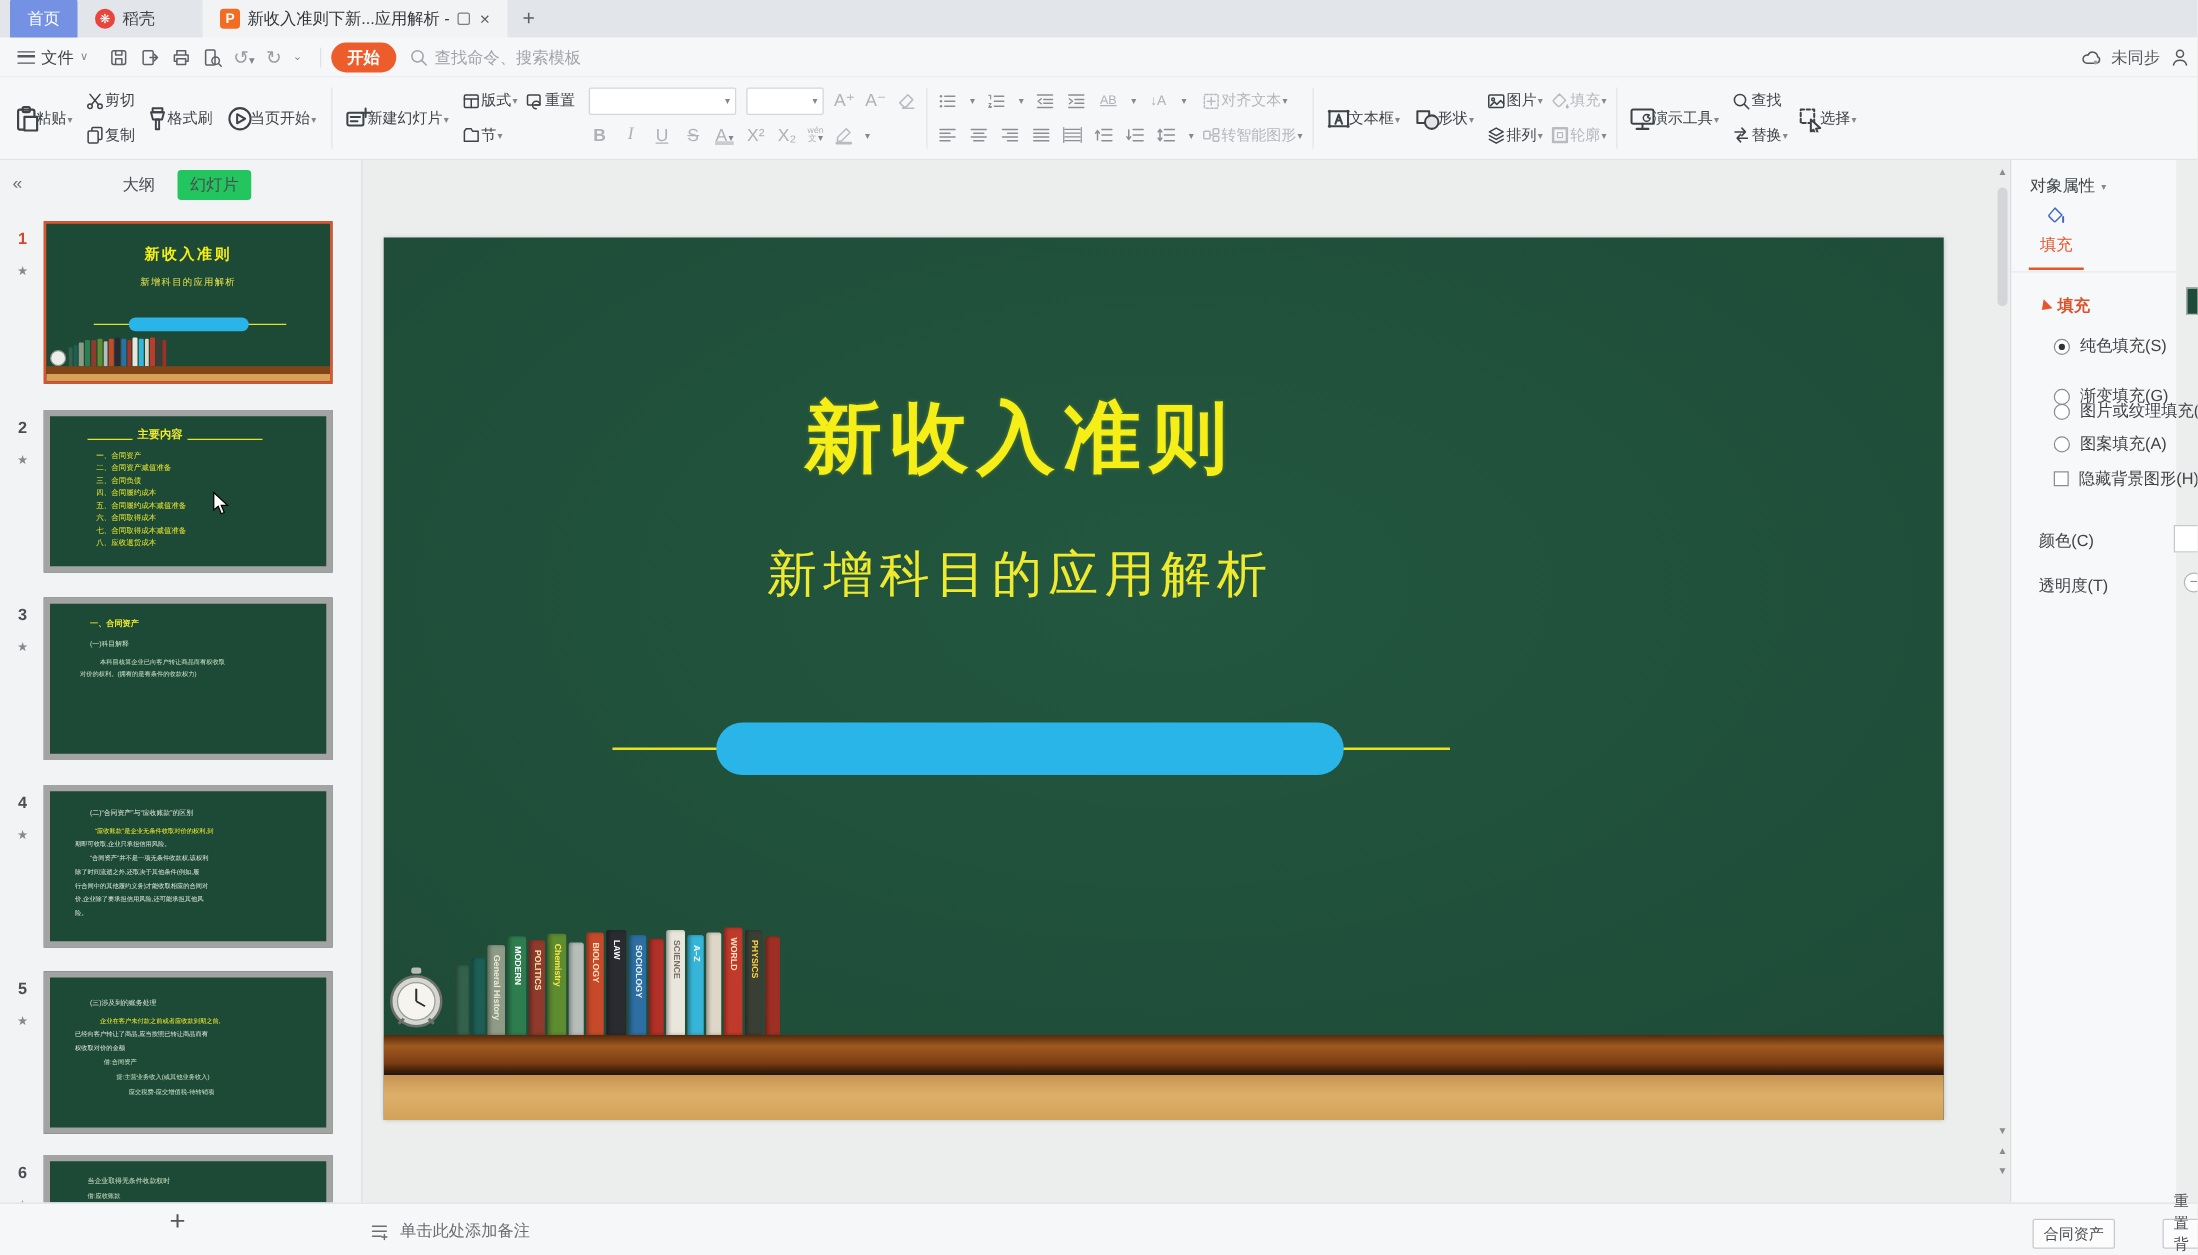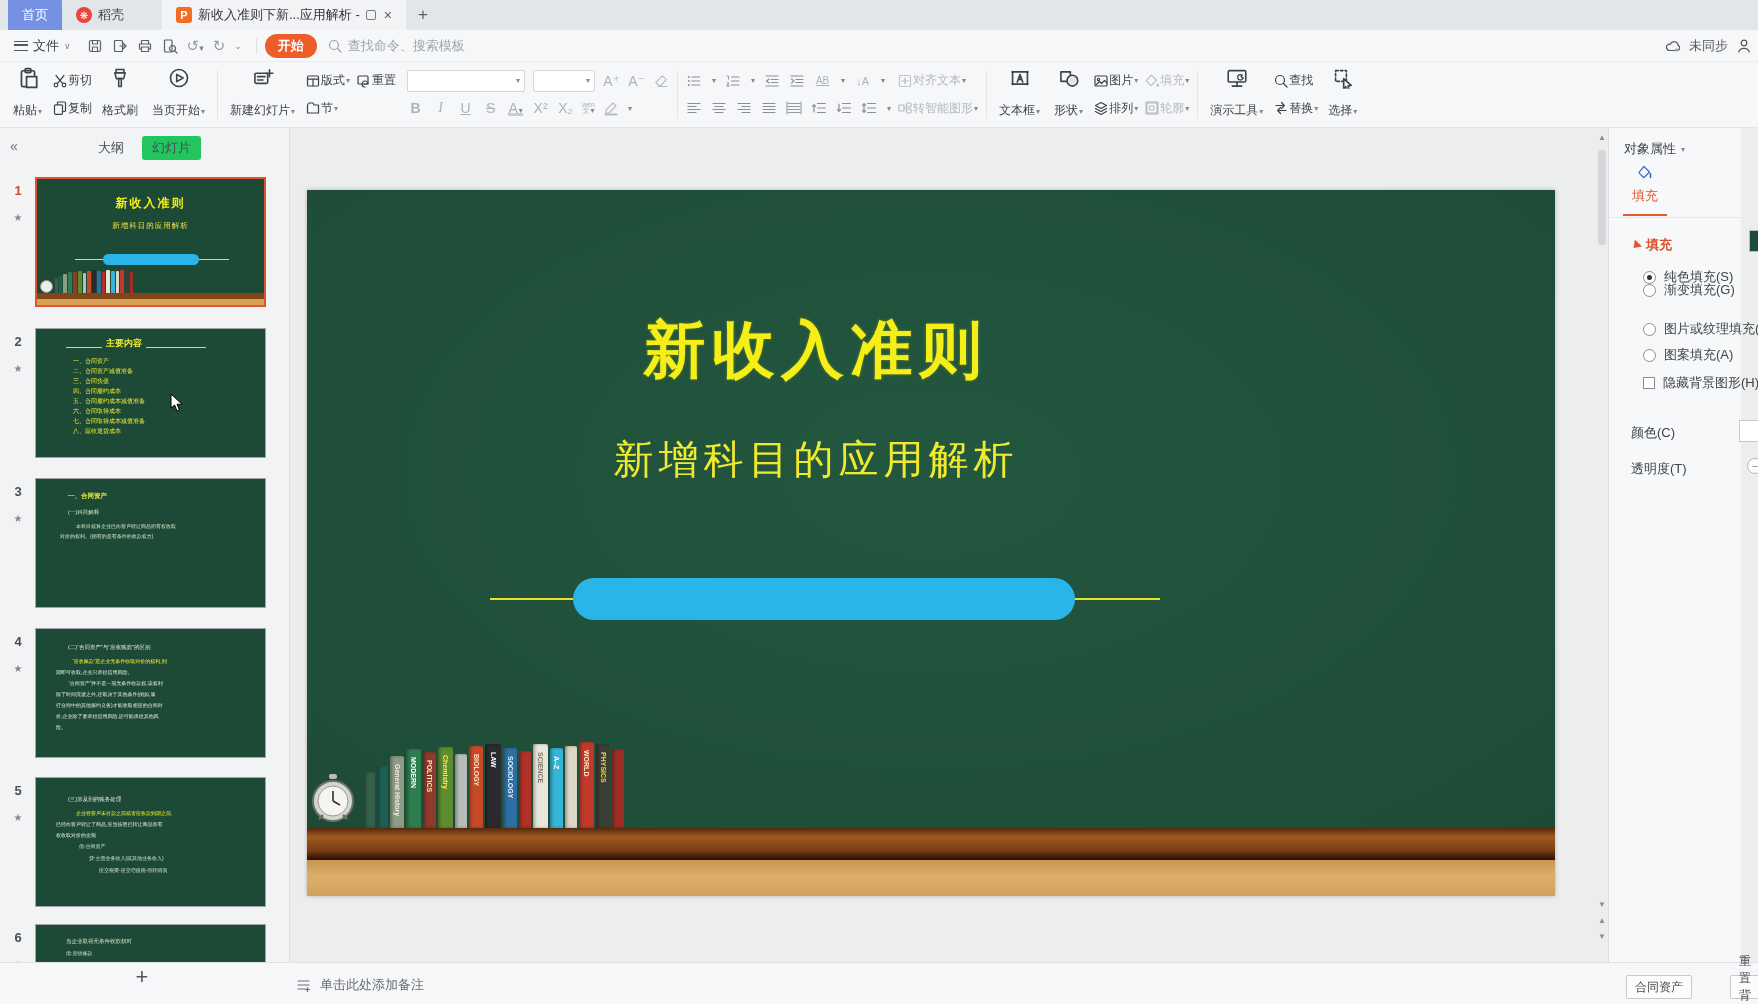--- a/index.html
+++ b/index.html
@@ -29,21 +29,21 @@
 .mb-chev{font-size:9px;color:#82868b}
 .mb-sep{width:1px;height:16px;background:#dfe1e3;margin:0 8px}
 .start-pill{background:#ed5c2b;color:#fff;border-radius:12px;padding:3px 13px;font-size:13px;font-weight:bold}
 .mb-menu{display:flex;align-items:center}
 .mb-menu span{padding:0 13px;font-size:13px;color:#3f4347}
 .mb-search{display:flex;align-items:center;gap:5px;color:#a0a4aa;font-size:13px;margin-left:10px}
 .mb-right{position:absolute;right:6px;top:0;height:32px;display:flex;align-items:center;gap:8px;color:#55585c;font-size:13px}
 
 .ribbon{position:absolute;left:0;top:62px;width:100%;height:66px;background:#f6f7f8;border-bottom:1px solid #e3e4e6;display:flex;align-items:stretch;padding:3px 6px}
 .rb-sep{width:1px;background:#e4e5e7;margin:5px 5px}
-.rb-big{display:flex;flex-direction:column;align-items:center;justify-content:space-between;padding:5px 7px 5px}
+.rb-big{display:flex;flex-direction:row;align-items:center;justify-content:space-between;padding:5px 7px 5px}
 .rb-big .lab{font-size:12px;white-space:nowrap;color:#3f4347}
 .rb-col{display:flex;flex-direction:column;justify-content:space-around;padding:2px 3px}
 .rb-item{display:flex;align-items:center;gap:0;font-size:12px;white-space:nowrap;height:24px;color:#3f4347}
 .dd{font-size:8px;color:#84888d;margin-left:1px}
 .dis{color:#b4b7bc!important}
 .dis svg{stroke:#b8bbc0}
 .sel-box{width:118px;height:22px;border:1px solid #d4d6d9;background:#fff;border-radius:2px;display:flex;align-items:center;justify-content:flex-end;padding-right:4px}
 .sel-box.small{width:62px}
 .fr-row{display:flex;align-items:center;gap:8px;height:26px}
 .fr-glyph{font-size:14px;color:#aeb2b7;width:17px;text-align:center}
@@ -57,21 +57,21 @@
 .sb-head{position:absolute;left:0;top:0;width:100%;height:40px}
 .sb-collapse{position:absolute;left:10px;top:10px;color:#6a6e73;font-size:14px}
 .sb-tabs{position:absolute;left:88px;top:8px;display:flex;gap:8px;font-size:13px}
 .sb-tab{padding:3px 10px;color:#4a4d52;border-radius:3px}
 .sb-tab.on{background:#22c55e}
 .thumb-row{position:absolute;left:0;width:290px}
 .t-gutter{position:absolute;left:6px;top:6px;width:24px;text-align:center}
 .t-num{font-size:13px;font-weight:bold;color:#4a4d52}
 .t-num.sel{color:#cf4a2c}
 .t-star{font-size:10px;color:#85888c;margin-top:14px}
-.thumb{position:absolute;left:35px;top:0;width:231px;height:130px;background:#1d4a37;border:1px solid #a3a3a3;overflow:hidden}
+.thumb{position:absolute;left:35px;top:0;width:231px;height:130px;background:#1d4a37;border:5px solid #a3a3a3;overflow:hidden}
 .thumb.sel{border:2px solid #e0532f}
 .tl{position:absolute;white-space:nowrap;line-height:1.1}
 .th-headline{position:absolute;height:1px;background:#e8e227}
 .cv-title{position:absolute;left:0;top:16px;width:100%;text-align:center;color:#f4ee15;font-size:12px;font-weight:bold;letter-spacing:2px}
 .cv-sub{position:absolute;left:0;top:42px;width:100%;text-align:center;color:#e8e24a;font-size:7.5px;letter-spacing:1px}
 .cv-line{position:absolute;left:38px;top:80px;width:154px;height:1px;background:#e8e227}
 .cv-pill{position:absolute;left:66px;top:75px;width:96px;height:11px;border-radius:6px;background:#2ab5e9}
 .cv-shelf{position:absolute;left:0;bottom:0;width:100%;height:12px;background:linear-gradient(#824517 0 50%,#d7a258 50% 100%)}
 .cv-books{position:absolute;left:18px;bottom:12px;display:flex;align-items:flex-end;gap:1px}
 .cv-clock{position:absolute;left:3px;bottom:12px;width:13px;height:13px;border-radius:50%;background:#eceeea;border:1.5px solid #8e908c}
@@ -752,21 +752,21 @@
   <div class="p-div"></div>
   <div class="p-sec">
       <span class="p-tri"></span>
       <span>填充</span>
     </div>
   <div class="p-swatch"></div>
   <div class="p-opt" style="top:140px">
       <span class="radio on"></span>
       <span>纯色填充(S)</span>
     </div>
-  <div class="p-opt" style="top:153px">
+  <div class="p-opt" style="top:180px">
       <span class="radio"></span>
       <span>渐变填充(G)</span>
     </div>
   <div class="p-opt" style="top:192px">
       <span class="radio"></span>
       <span>图片或纹理填充(P)</span>
     </div>
   <div class="p-opt" style="top:218px">
       <span class="radio"></span>
       <span>图案填充(A)</span>

